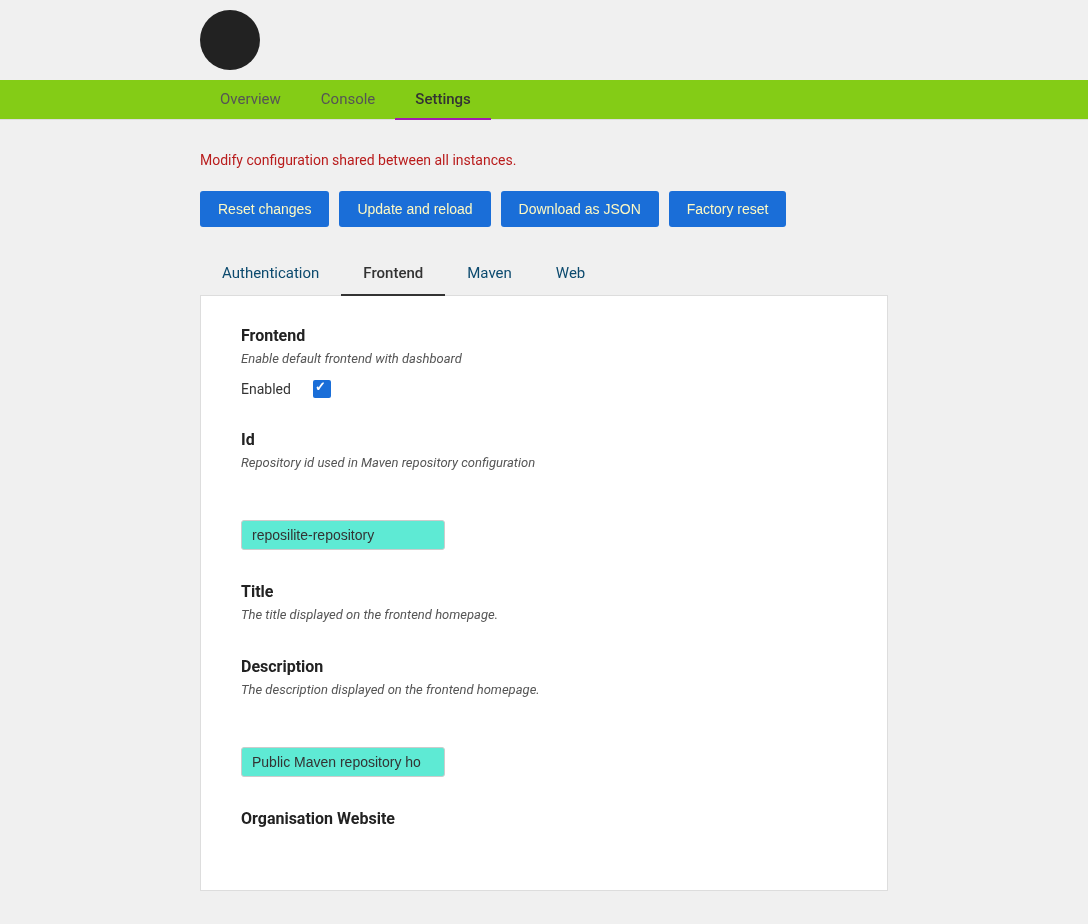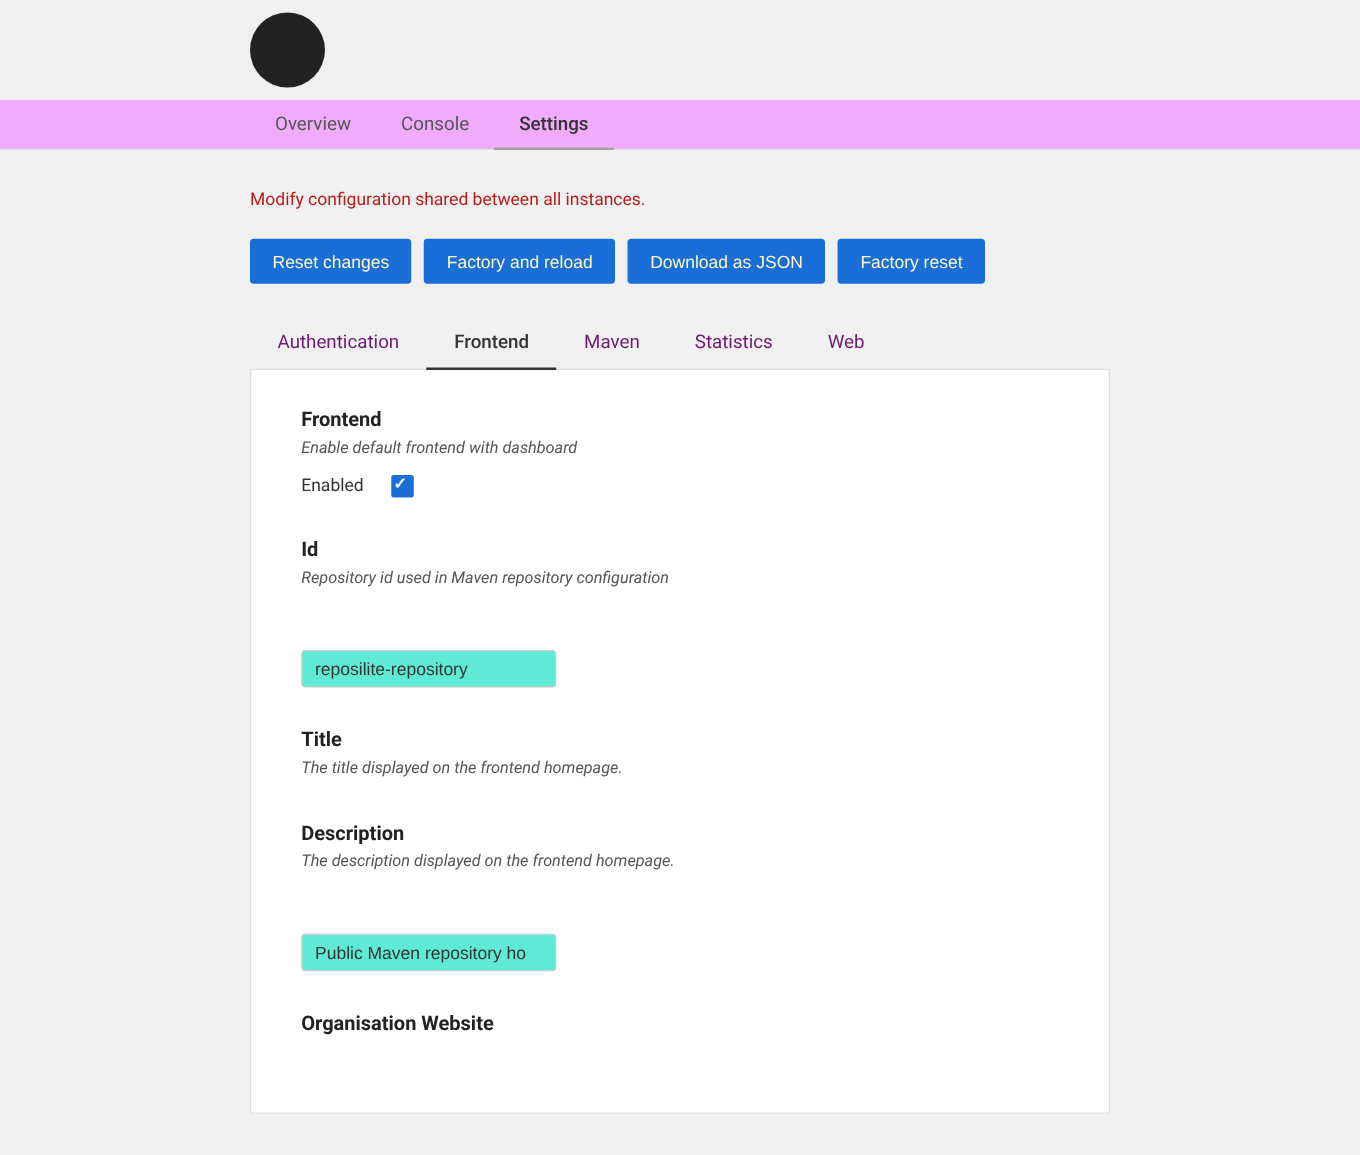--- a/index.html
+++ b/index.html
@@ -25,34 +25,34 @@
       border-radius: 50%;
       background: #222;
       overflow: hidden;
     }
     .nav-tabs-top {
       display: flex;
       align-items: flex-end;
       padding: 0 0 0 200px;
       border-bottom: 1px solid #ddd;
       margin-top: 10px;
-      background: #f0abfc;
+      background: #84cc16;
     }
     .nav-tab-top {
       padding: 10px 20px;
       cursor: pointer;
       color: #555;
       font-size: 15px;
       text-decoration: none;
       border-bottom: 2px solid transparent;
       margin-bottom: -1px;
     }
     .nav-tab-top.active {
       color: #333;
-      border-bottom: 2px solid #a3a3a3;
+      border-bottom: 2px solid #a21caf;
       font-weight: 500;
     }
     .content-area {
       padding: 30px 200px;
     }
     .info-text {
       color: #b91c1c;
       font-size: 14px;
       margin-bottom: 4px;
       line-height: 1.5;
@@ -80,21 +80,21 @@
     }
     .settings-tabs {
       display: flex;
       border-bottom: 1px solid #ddd;
       margin-bottom: 0;
       background: #f0f0f0;
     }
     .settings-tab {
       padding: 12px 22px;
       cursor: pointer;
-      color: #701a75;
+      color: #0c4a6e;
       font-size: 15px;
       border-bottom: 2px solid transparent;
       margin-bottom: -1px;
     }
     .settings-tab.active {
       color: #333;
       border-bottom: 2px solid #333;
       font-weight: 500;
     }
     .settings-panel {
@@ -174,30 +174,29 @@
     <a class="nav-tab-top">Console</a>
     <a class="nav-tab-top active">Settings</a>
   </div>
 
   <div class="content-area">
 
     <p class="info-text">Modify configuration shared between all instances.</p>
 
     <div class="buttons-row">
       <button class="btn btn-primary">Reset changes</button>
-      <button class="btn btn-primary">Factory and reload</button>
+      <button class="btn btn-primary">Update and reload</button>
       <button class="btn btn-primary">Download as JSON</button>
       <button class="btn btn-primary">Factory reset</button>
     </div>
 
     <div class="settings-tabs">
       <div class="settings-tab">Authentication</div>
       <div class="settings-tab active">Frontend</div>
       <div class="settings-tab">Maven</div>
-      <div class="settings-tab">Statistics</div>
       <div class="settings-tab">Web</div>
     </div>
 
     <div class="settings-panel">
 
       <div class="form-section">
         <div class="form-section-title">Frontend</div>
         <div class="form-section-desc">Enable default frontend with dashboard</div>
         <div class="enabled-row">
           <span class="enabled-label">Enabled</span>

